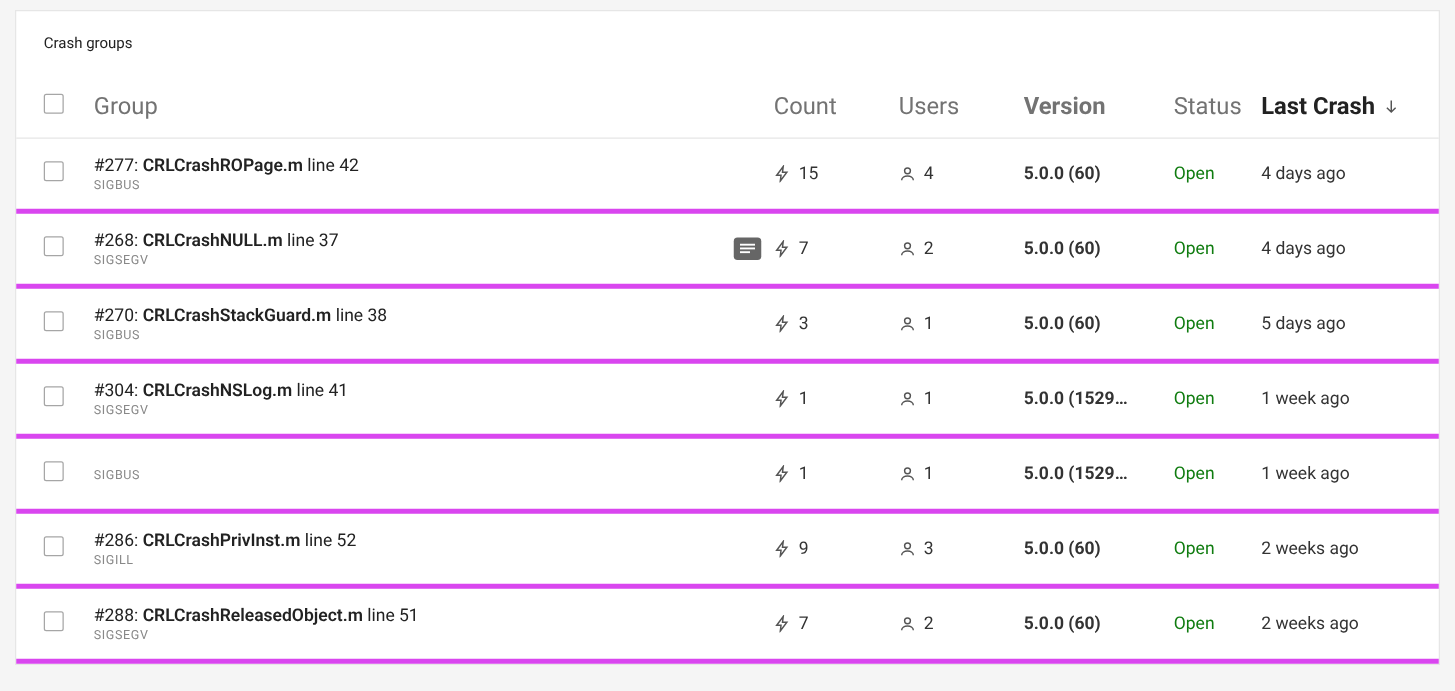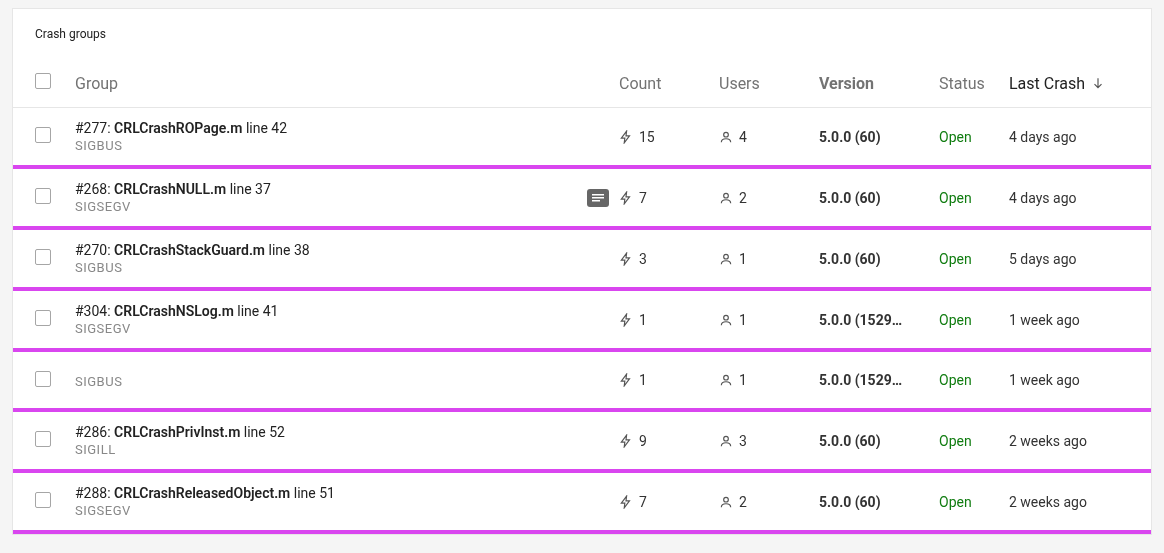--- a/index.html
+++ b/index.html
@@ -20,21 +20,21 @@
     font-weight: 400;
     padding: 18px 22px 18px 22px;
     color: #222;
   }
   .table-header {
     display: flex;
     align-items: center;
     padding: 14px 22px;
     border-bottom: 1px solid #e6e6e6;
     color: #737373;
-    font-size: 16px;
+    font-size: 19px;
   }
   .row {
     display: flex;
     align-items: center;
     padding: 12px 22px;
     border-bottom: 4px solid #d946ef;
     min-height: 60px;
   }
   .checkbox-col { width: 40px; flex: 0 0 auto; }
   .checkbox {
@@ -48,29 +48,29 @@
   .note-badge {
     width:22px; height:18px;
     background:#666; border-radius:3px;
     display:flex; align-items:center; justify-content:center;
     flex:0 0 auto;
     margin-right: 10px;
   }
   .note-badge svg { display:block; }
   .group-title { font-size: 14px; color: #222; }
   .group-title .bold { font-weight: 600; }
-  .group-signal { font-size: 13px; color: #888; letter-spacing: 0.5px; margin-top: 2px; }
+  .group-signal { font-size: 10px; color: #888; letter-spacing: 0.5px; margin-top: 2px; }
   .count-col { width: 100px; flex: 0 0 auto; display:flex; align-items:center; gap:6px;text-align:center; }
   .users-col { width: 100px; flex: 0 0 auto; display:flex; align-items:center; gap:6px; }
   .version-col { width: 120px; flex: 0 0 auto; white-space:nowrap; overflow:hidden; text-overflow:ellipsis;font-weight:bold; }
   .status-col { width: 70px; flex: 0 0 auto; }
   .lastcrash-col { width: 120px; flex: 0 0 auto; display:flex; align-items:center; gap:6px; }
   .status-open { color: #107c10; }
   .icon { width:14px; height:14px; flex:0 0 auto; color:#555; }
-  .header-lastcrash { color:#222; font-weight:400; }
+  .header-lastcrash { color:#222; font-weight:700; }
 </style>
 </head>
 <body>
 
 <div class="panel">
   <div class="panel-title">Crash groups</div>
 
   <div class="table-header">
     <div class="checkbox-col">
       <span class="checkbox"></span>

